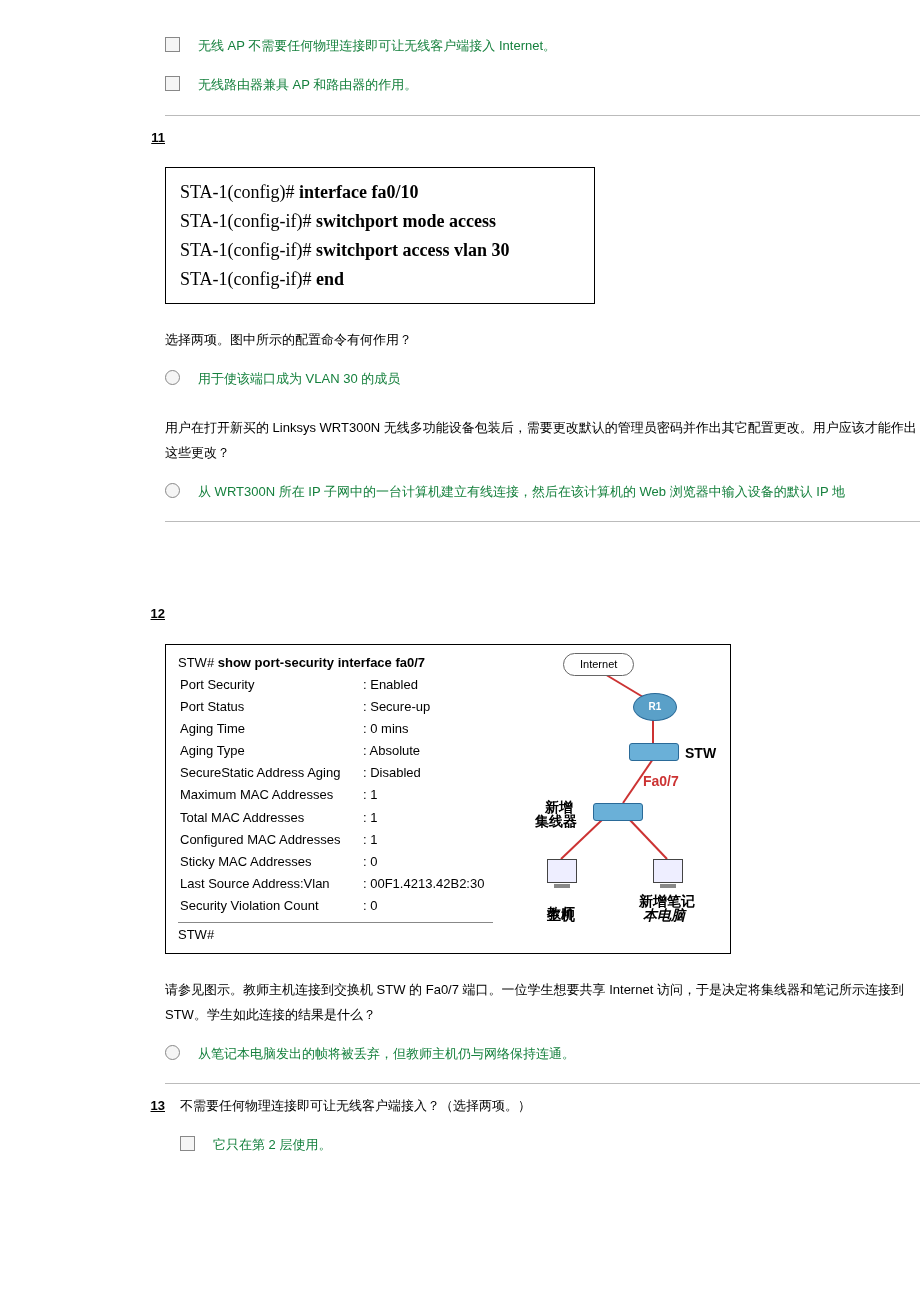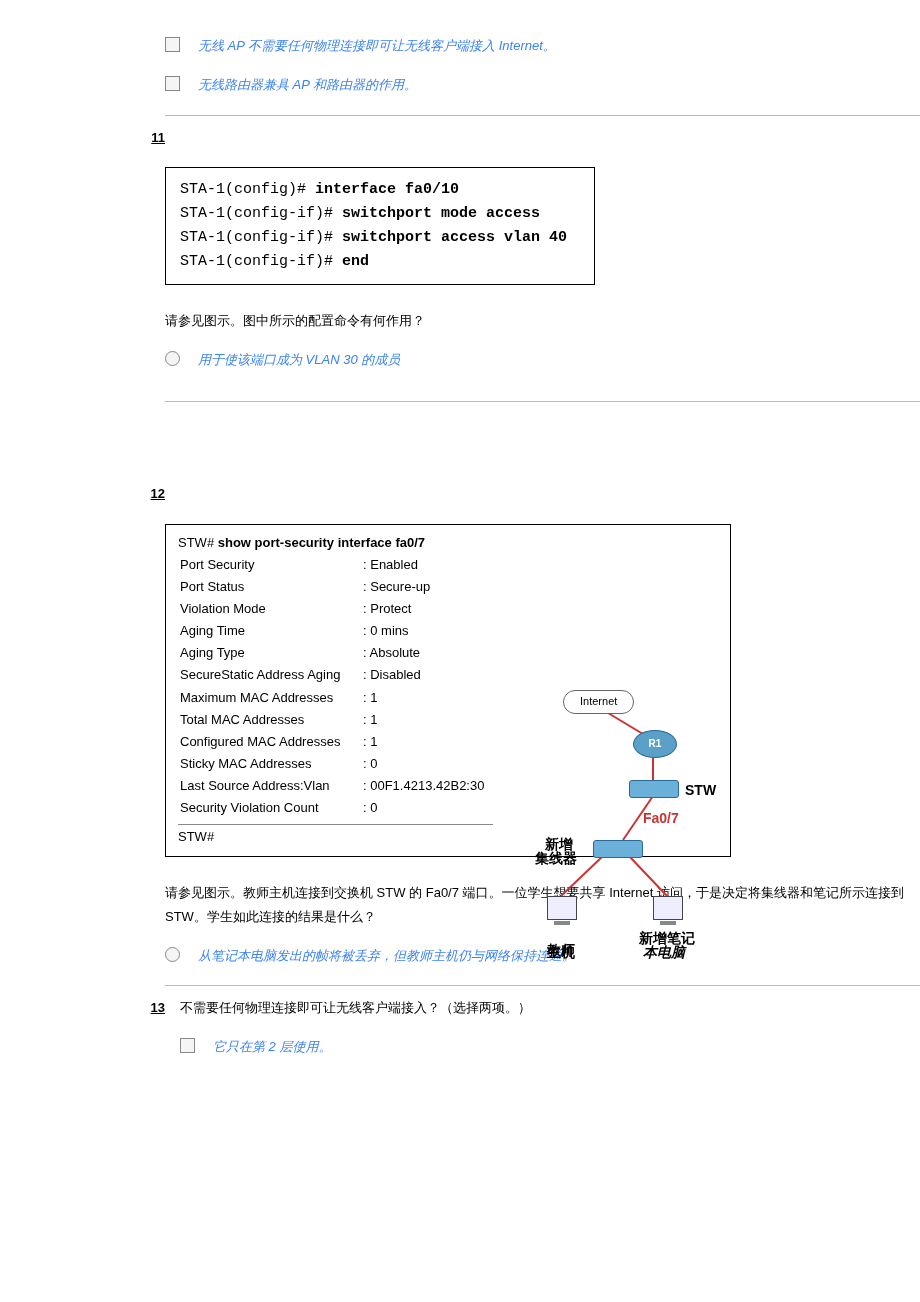--- a/index.html
+++ b/index.html
@@ -48,49 +48,48 @@
   .radio {
     width: 13px;
     height: 13px;
     border: 1px solid #888;
     border-radius: 50%;
     background: #f5f5f5;
     margin-right: 18px;
     margin-top: 3px;
     flex-shrink: 0;
   }
-  .red-text { color: #3b82f6; font-style: italic; }
+  .red-text { color: #15803d; }
   .hr {
     border: none;
     border-top: 1px solid #bbb;
     margin: 4px 0 4px 165px;
   }
   .code-box {
     border: 1.5px solid #000;
     padding: 10px 14px;
     margin: 6px 0 18px 0;
-    font-family: Liberation Mono, monospace;
-    font-size: 15px;
+    font-family: Liberation Serif, serif;
+    font-size: 18px;
     line-height: 1.6;
     display: inline-block;
     min-width: 400px;
   }
   .code-box b { font-weight: bold; }
   .qtext {
     padding: 6px 0;
     line-height: 1.9;
   }
   .diagram-box {
     border: 1.5px solid #000;
     padding: 8px 12px;
     margin: 6px 0 18px 0;
     display: flex;
     gap: 10px;
     width: 540px;
-    align-items: center;
   }
   .diag-left {
     font-family: Arial, sans-serif;
     font-size: 13px;
     line-height: 1.55;
     flex: 1;
   }
   .diag-left table td { padding: 0 6px 0 0; vertical-align: top; }
   .diag-left .col1 { width: 175px; }
   .diag-right {
@@ -170,33 +169,40 @@
 <div class="content-row">
   <div class="qnum">11</div>
   <div class="qbody"></div>
 </div>
 <div class="content-row">
   <div class="qnum-align"></div>
   <div class="qbody">
     <div class="code-box">
       <div><span>STA-1(config)# </span><b>interface fa0/10</b></div>
       <div><span>STA-1(config-if)# </span><b>switchport mode access</b></div>
-      <div><span>STA-1(config-if)# </span><b>switchport access vlan 40</b></div>
+      <div><span>STA-1(config-if)# </span><b>switchport access vlan 30</b></div>
       <div><span>STA-1(config-if)# </span><b>end</b></div>
     </div>
-    <div class="qtext">请参见图示。图中所示的配置命令有何作用？</div>
+    <div class="qtext">选择两项。图中所示的配置命令有何作用？</div>
     <div class="option-row">
       <div class="radio"></div>
       <span class="red-text">用于使该端口成为 VLAN 30 的成员</span>
     </div>
   </div>
 </div>
 
 <div class="content-row">
   <div class="qnum-align"></div>
+  <div class="qbody">
+    <div class="qtext">用户在打开新买的 Linksys WRT300N 无线多功能设备包装后，需要更改默认的管理员密码并作出其它配置更改。用户应该才能作出这些更改？</div>
+    <div class="option-row">
+      <div class="radio"></div>
+      <span class="red-text">从 WRT300N 所在 IP 子网中的一台计算机建立有线连接，然后在该计算机的 Web 浏览器中输入设备的默认 IP 地</span>
+    </div>
+  </div>
 </div>
 <hr class="hr">
 
 <div class="spacer-lg"></div>
 
 <div class="content-row">
   <div class="qnum">12</div>
   <div class="qbody"></div>
 </div>
 <div class="content-row">
@@ -207,24 +213,20 @@
         <div><span>STW# </span><b>show port-security interface fa0/7</b></div>
         <table>
           <tbody>
               <tr>
                 <td class="col1">Port Security</td>
                 <td>: Enabled</td>
               </tr>
           <tr>
                 <td class="col1">Port Status</td>
                 <td>: Secure-up</td>
-              </tr>
-          <tr>
-                <td class="col1">Violation Mode</td>
-                <td>: Protect</td>
               </tr>
           <tr>
                 <td class="col1">Aging Time</td>
                 <td>: 0 mins</td>
               </tr>
           <tr>
                 <td class="col1">Aging Type</td>
                 <td>: Absolute</td>
               </tr>
           <tr>

